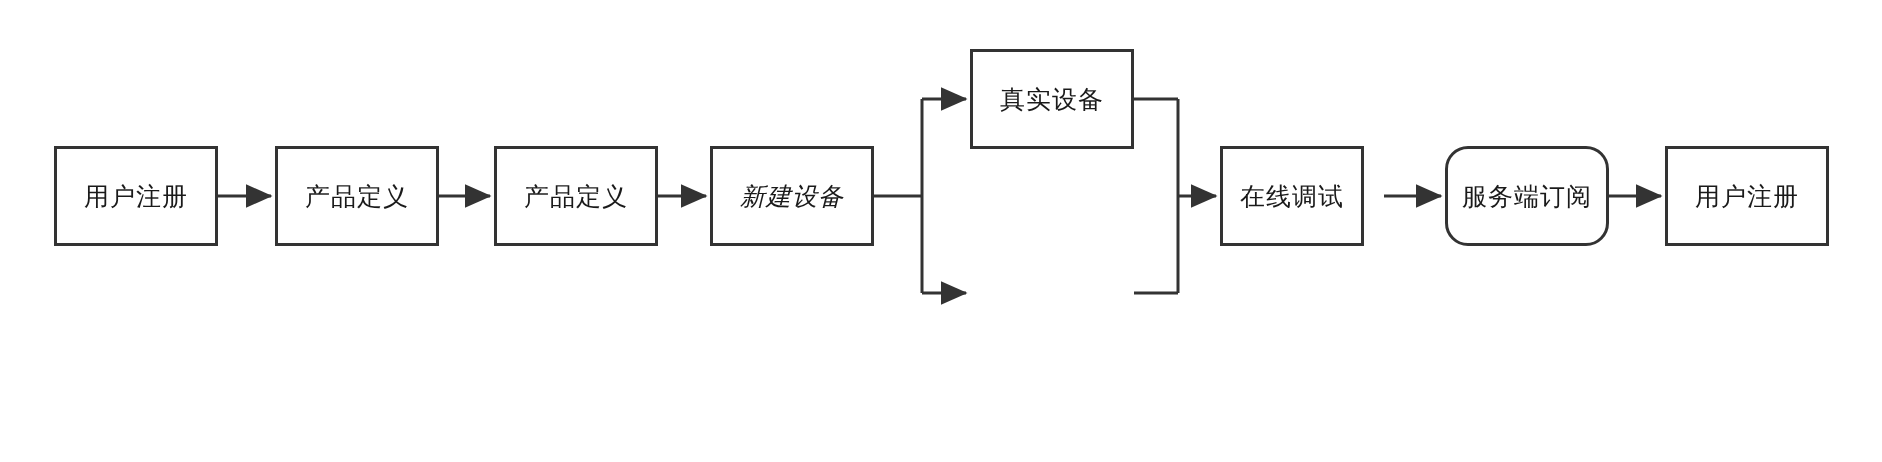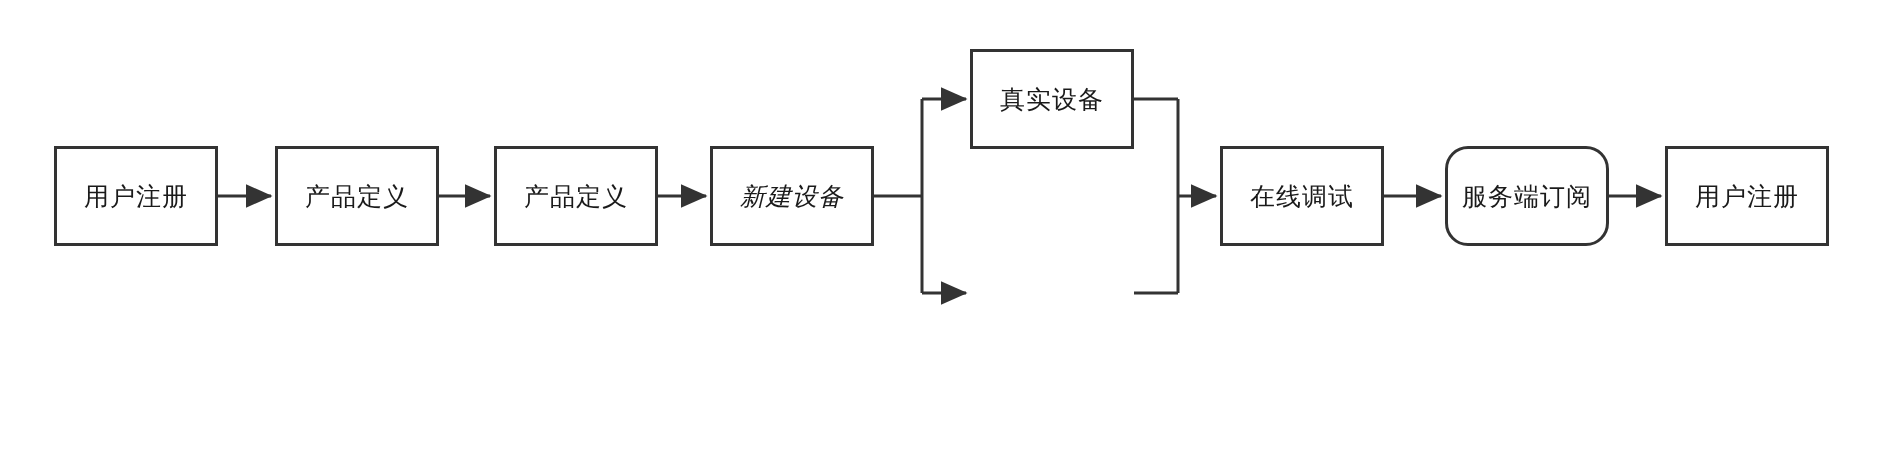--- a/index.html
+++ b/index.html
@@ -96,21 +96,21 @@
 
   <div class="node-box" style="left:710px; top:146px; width:164px; height:100px;font-style:italic;">
     <span class="node-label">新建设备</span>
   </div>
 
   <div class="node-box" style="left:970px; top:49px; width:164px; height:100px;">
     <span class="node-label">真实设备</span>
   </div>
 
 
-  <div class="node-box" style="left:1220px; top:146px; width:164px; height:100px;align-items:center;">
+  <div class="node-box" style="left:1220px; top:146px; width:144px; height:100px;align-items:center;">
     <span class="node-label">在线调试</span>
   </div>
 
   <div class="node-box" style="left:1445px; top:146px; width:164px; height:100px;border-radius:23px;">
     <span class="node-label">服务端订阅</span>
   </div>
 
   <div class="node-box" style="left:1665px; top:146px; width:164px; height:100px;">
     <span class="node-label">用户注册</span>
   </div>

